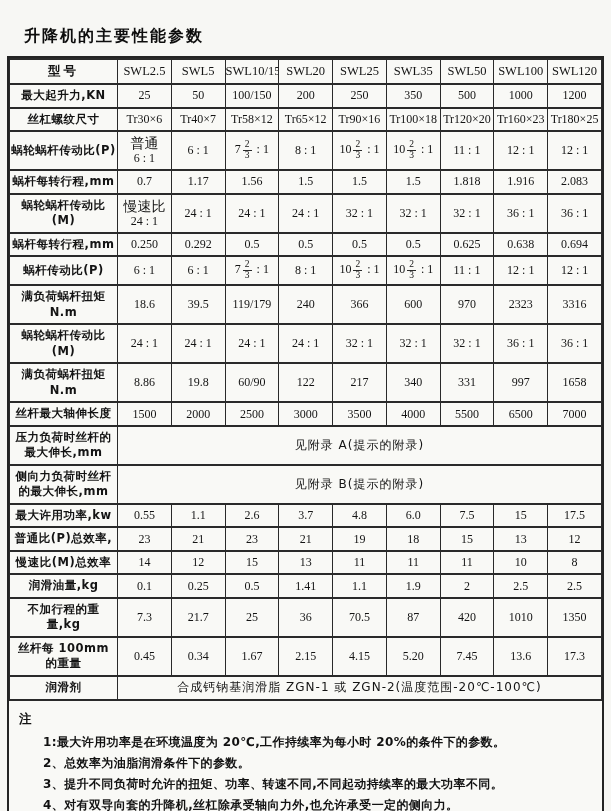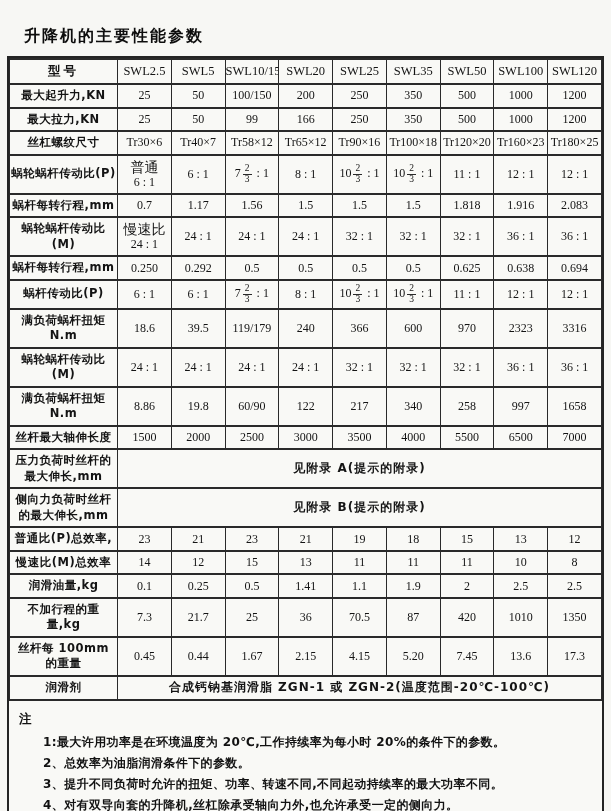--- a/index.html
+++ b/index.html
@@ -49,21 +49,21 @@
     font-size:12.5px;font-weight:normal;
     padding:4px 0;
   }
   table.spec td{
     font-family:"Liberation Serif",serif;
     font-size:12px;
     line-height:1.25;
   }
   table.spec td.merged{
     font-family:"DejaVu Sans",sans-serif;
-    font-size:12px;font-weight:bold;
+    font-size:12px;font-weight:normal;
     letter-spacing:1px;
   }
   td .line{display:block;}
   td .line.small{font-size:14px;line-height:1.15;font-family:Liberation Sans, sans-serif;}
   th .line{display:block;}
   .frac{
     display:inline-flex;flex-direction:column;
     vertical-align:middle;
     font-size:9.5px;line-height:1.05;
     margin:0 2px;
@@ -112,32 +112,20 @@
             <td>50</td>
             <td>100/150</td>
             <td>200</td>
             <td>250</td>
             <td>350</td>
             <td>500</td>
             <td>1000</td>
             <td>1200</td>
           </tr>
           <tr>
-            <th class="rowlabel">最大拉力,KN</th>
-            <td>25</td>
-            <td>50</td>
-            <td>99</td>
-            <td>166</td>
-            <td>250</td>
-            <td>350</td>
-            <td>500</td>
-            <td>1000</td>
-            <td>1200</td>
-          </tr>
-          <tr>
             <th class="rowlabel">丝杠螺纹尺寸</th>
             <td>Tr30×6</td>
             <td>Tr40×7</td>
             <td>Tr58×12</td>
             <td>Tr65×12</td>
             <td>Tr90×16</td>
             <td>Tr100×18</td>
             <td>Tr120×20</td>
             <td>Tr160×23</td>
             <td>Tr180×25</td>
@@ -251,21 +239,21 @@
             <td>36 : 1</td>
           </tr>
           <tr>
             <th class="rowlabel">满负荷蜗杆扭矩 N.m</th>
             <td>8.86</td>
             <td>19.8</td>
             <td>60/90</td>
             <td>122</td>
             <td>217</td>
             <td>340</td>
-            <td>258</td>
+            <td>331</td>
             <td>997</td>
             <td>1658</td>
           </tr>
           <tr>
             <th class="rowlabel">丝杆最大轴伸长度</th>
             <td>1500</td>
             <td>2000</td>
             <td>2500</td>
             <td>3000</td>
             <td>3500</td>
@@ -282,20 +270,32 @@
             <td class="merged" colspan="9">见附录 A(提示的附录)</td>
           </tr>
           <tr>
             <th class="rowlabel">
               <span class="line">侧向力负荷时丝杆</span>
               <span class="line">的最大伸长,mm</span>
             </th>
             <td class="merged" colspan="9">见附录 B(提示的附录)</td>
           </tr>
           <tr>
+            <th class="rowlabel">最大许用功率,kw</th>
+            <td>0.55</td>
+            <td>1.1</td>
+            <td>2.6</td>
+            <td>3.7</td>
+            <td>4.8</td>
+            <td>6.0</td>
+            <td>7.5</td>
+            <td>15</td>
+            <td>17.5</td>
+          </tr>
+          <tr>
             <th class="rowlabel">普通比(P)总效率,</th>
             <td>23</td>
             <td>21</td>
             <td>23</td>
             <td>21</td>
             <td>19</td>
             <td>18</td>
             <td>15</td>
             <td>13</td>
             <td>12</td>
@@ -332,21 +332,21 @@
             <td>36</td>
             <td>70.5</td>
             <td>87</td>
             <td>420</td>
             <td>1010</td>
             <td>1350</td>
           </tr>
           <tr>
             <th class="rowlabel">丝杆每 100mm 的重量</th>
             <td>0.45</td>
-            <td>0.44</td>
+            <td>0.34</td>
             <td>1.67</td>
             <td>2.15</td>
             <td>4.15</td>
             <td>5.20</td>
             <td>7.45</td>
             <td>13.6</td>
             <td>17.3</td>
           </tr>
           <tr>
             <th class="rowlabel">润滑剂</th>

